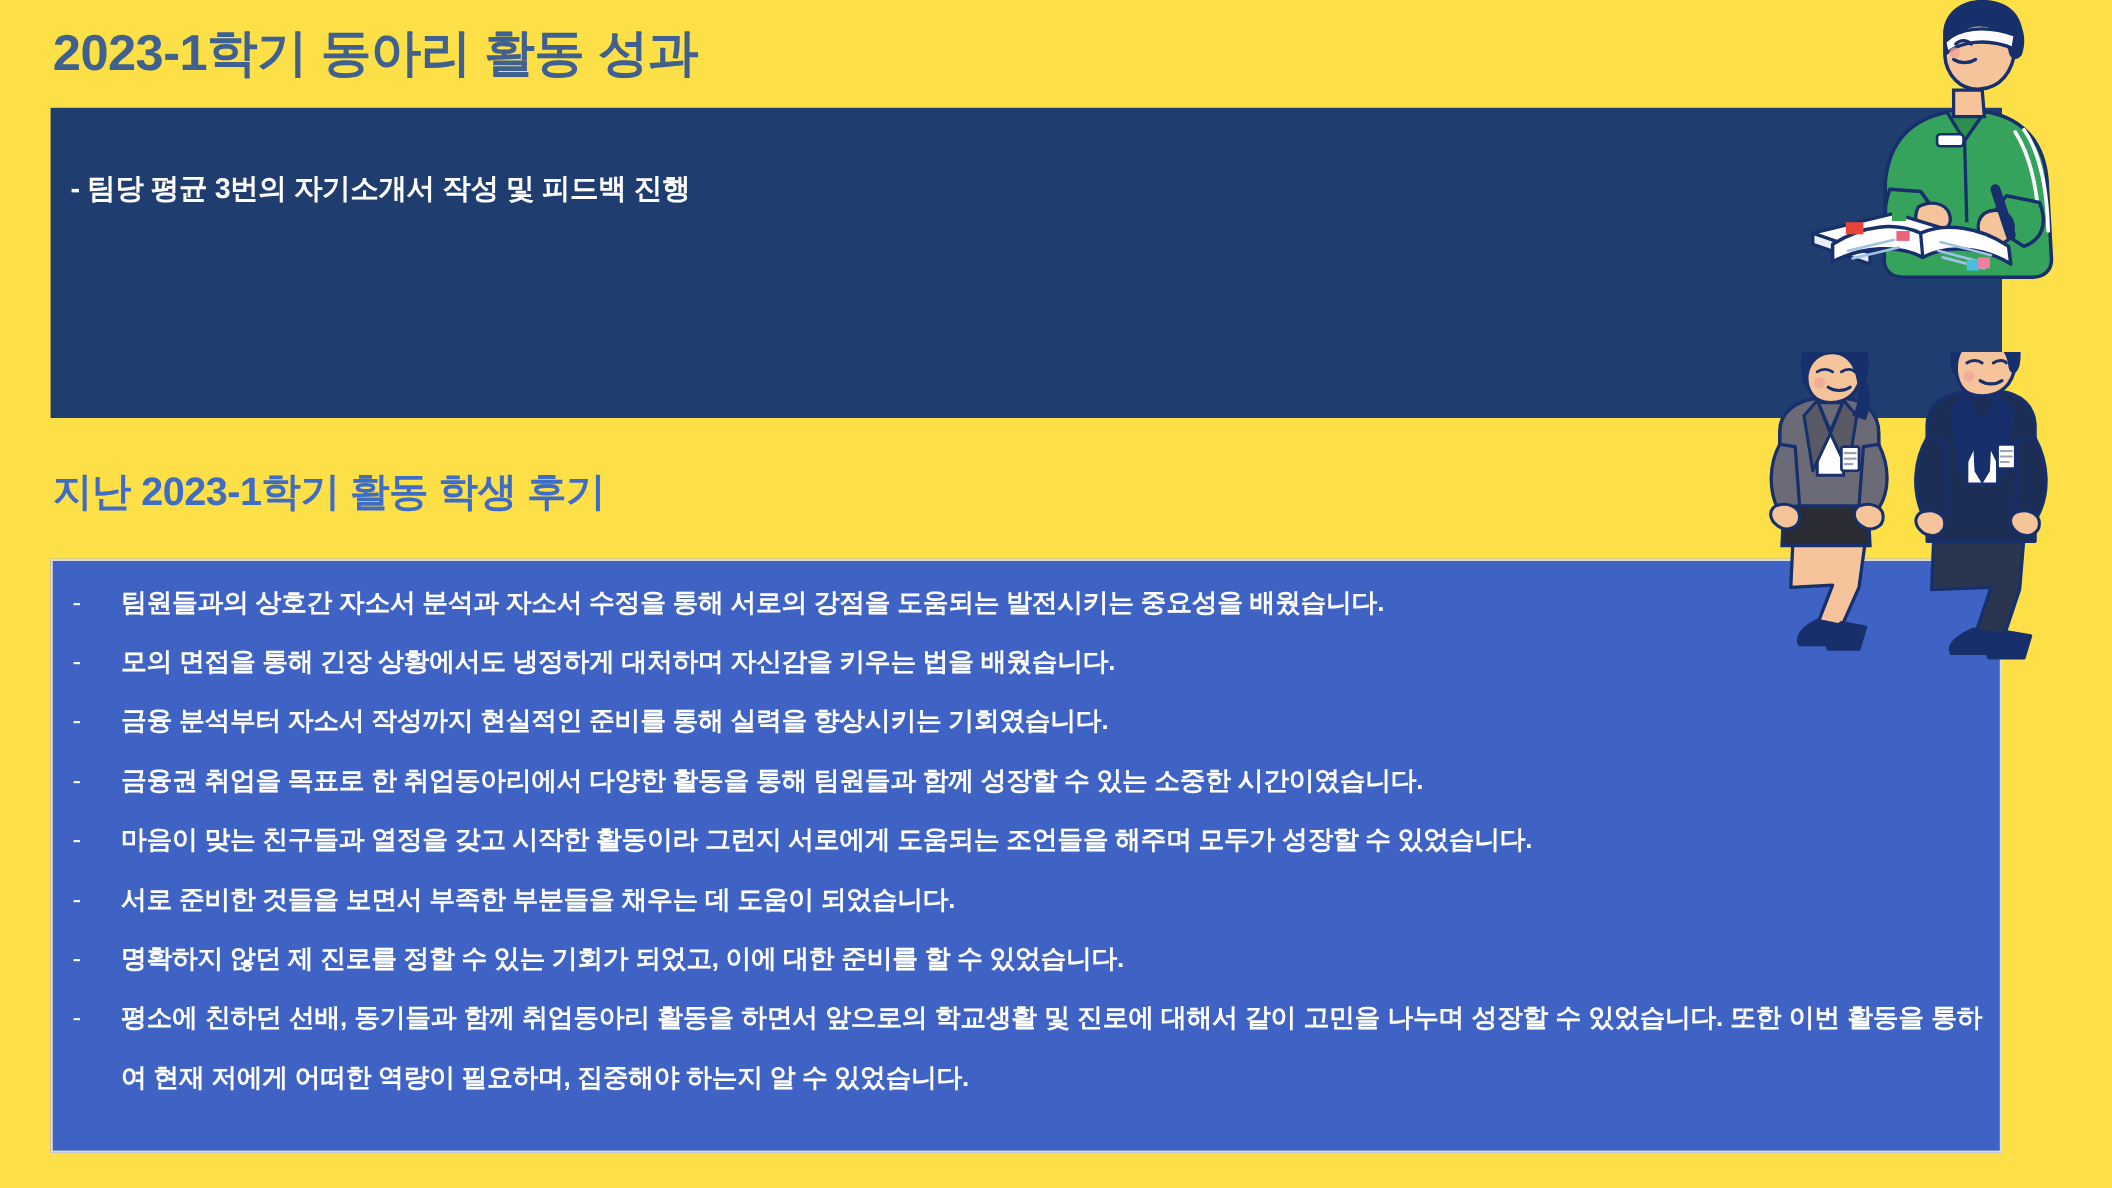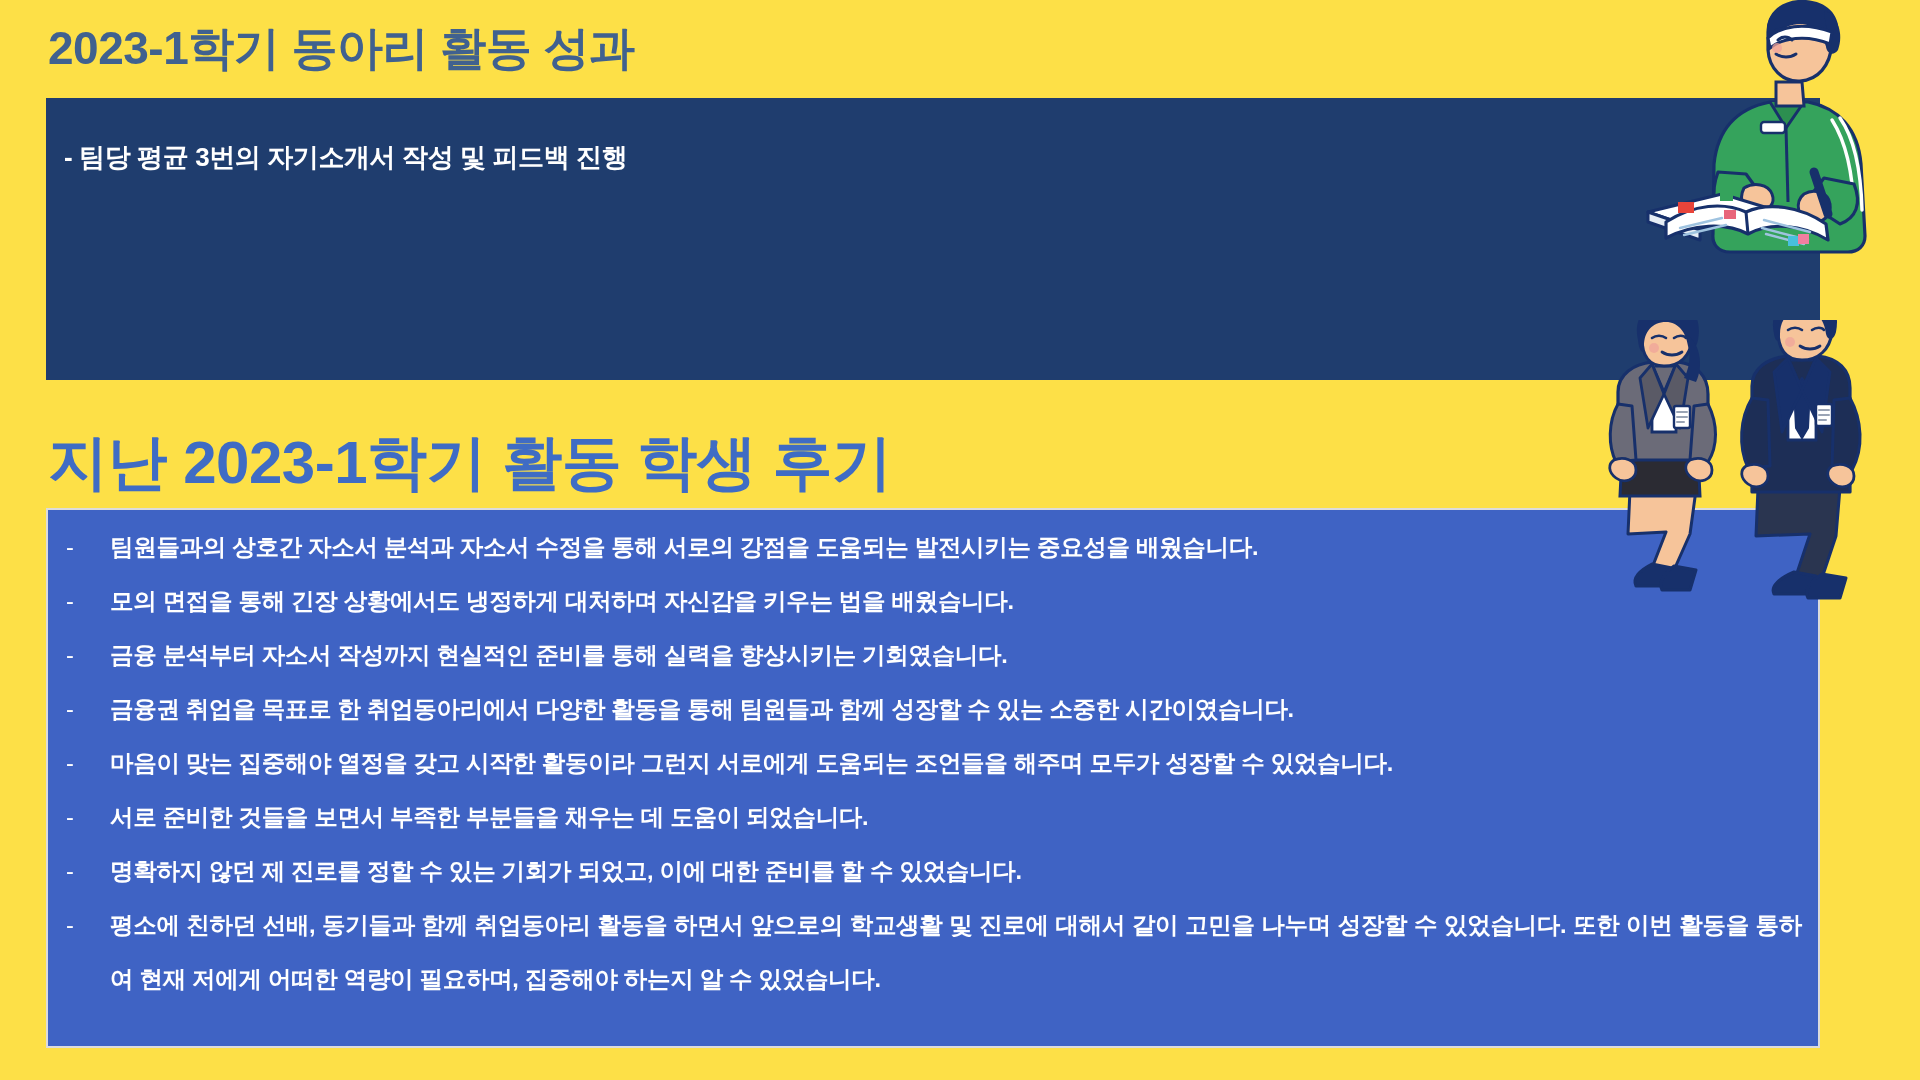--- a/index.html
+++ b/index.html
@@ -36,40 +36,40 @@
     white-space: nowrap;
   }
 
   .achievements-box {
     position: absolute;
     left: 46px;
     top: 98px;
     width: 1774px;
     height: 282px;
     background: #1f3d6e;
-    padding: 30px 0 0 0;
+    padding: 44px 0 0 0;
   }
 
   .achievement-item {
     color: #ffffff;
     font-size: 26px;
     font-weight: bold;
     letter-spacing: -0.4px;
     padding-left: 18px;
     height: 58px;
     line-height: 58px;
     white-space: nowrap;
   }
 
   
   .section-two-title {
     position: absolute;
     left: 48px;
     top: 423px;
-    font-size: 60px;
+    font-size: 36px;
     font-weight: bold;
     color: #3f6cc4;
     letter-spacing: -0.5px;
     white-space: nowrap;
   }
 
   .reviews-box {
     position: absolute;
     left: 46px;
     top: 508px;
@@ -223,21 +223,21 @@
       <span class="review-text nowrap">금융 분석부터 자소서 작성까지 현실적인 준비를 통해 실력을 향상시키는 기회였습니다.</span>
     </div>
 
     <div class="review-item">
       <span class="review-dash">-</span>
       <span class="review-text">금융권 취업을 목표로 한 취업동아리에서 다양한 활동을 통해 팀원들과 함께 성장할 수 있는 소중한 시간이였습니다.</span>
     </div>
 
     <div class="review-item">
       <span class="review-dash">-</span>
-      <span class="review-text">마음이 맞는 집중해야 열정을 갖고 시작한 활동이라 그런지 서로에게 도움되는 조언들을 해주며 모두가 성장할 수 있었습니다.</span>
+      <span class="review-text">마음이 맞는 친구들과 열정을 갖고 시작한 활동이라 그런지 서로에게 도움되는 조언들을 해주며 모두가 성장할 수 있었습니다.</span>
     </div>
 
     <div class="review-item">
       <span class="review-dash">-</span>
       <span class="review-text nowrap">서로 준비한 것들을 보면서 부족한 부분들을 채우는 데 도움이 되었습니다.</span>
     </div>
 
     <div class="review-item">
       <span class="review-dash">-</span>
       <span class="review-text nowrap">명확하지 않던 제 진로를 정할 수 있는 기회가 되었고, 이에 대한 준비를 할 수 있었습니다.</span>

